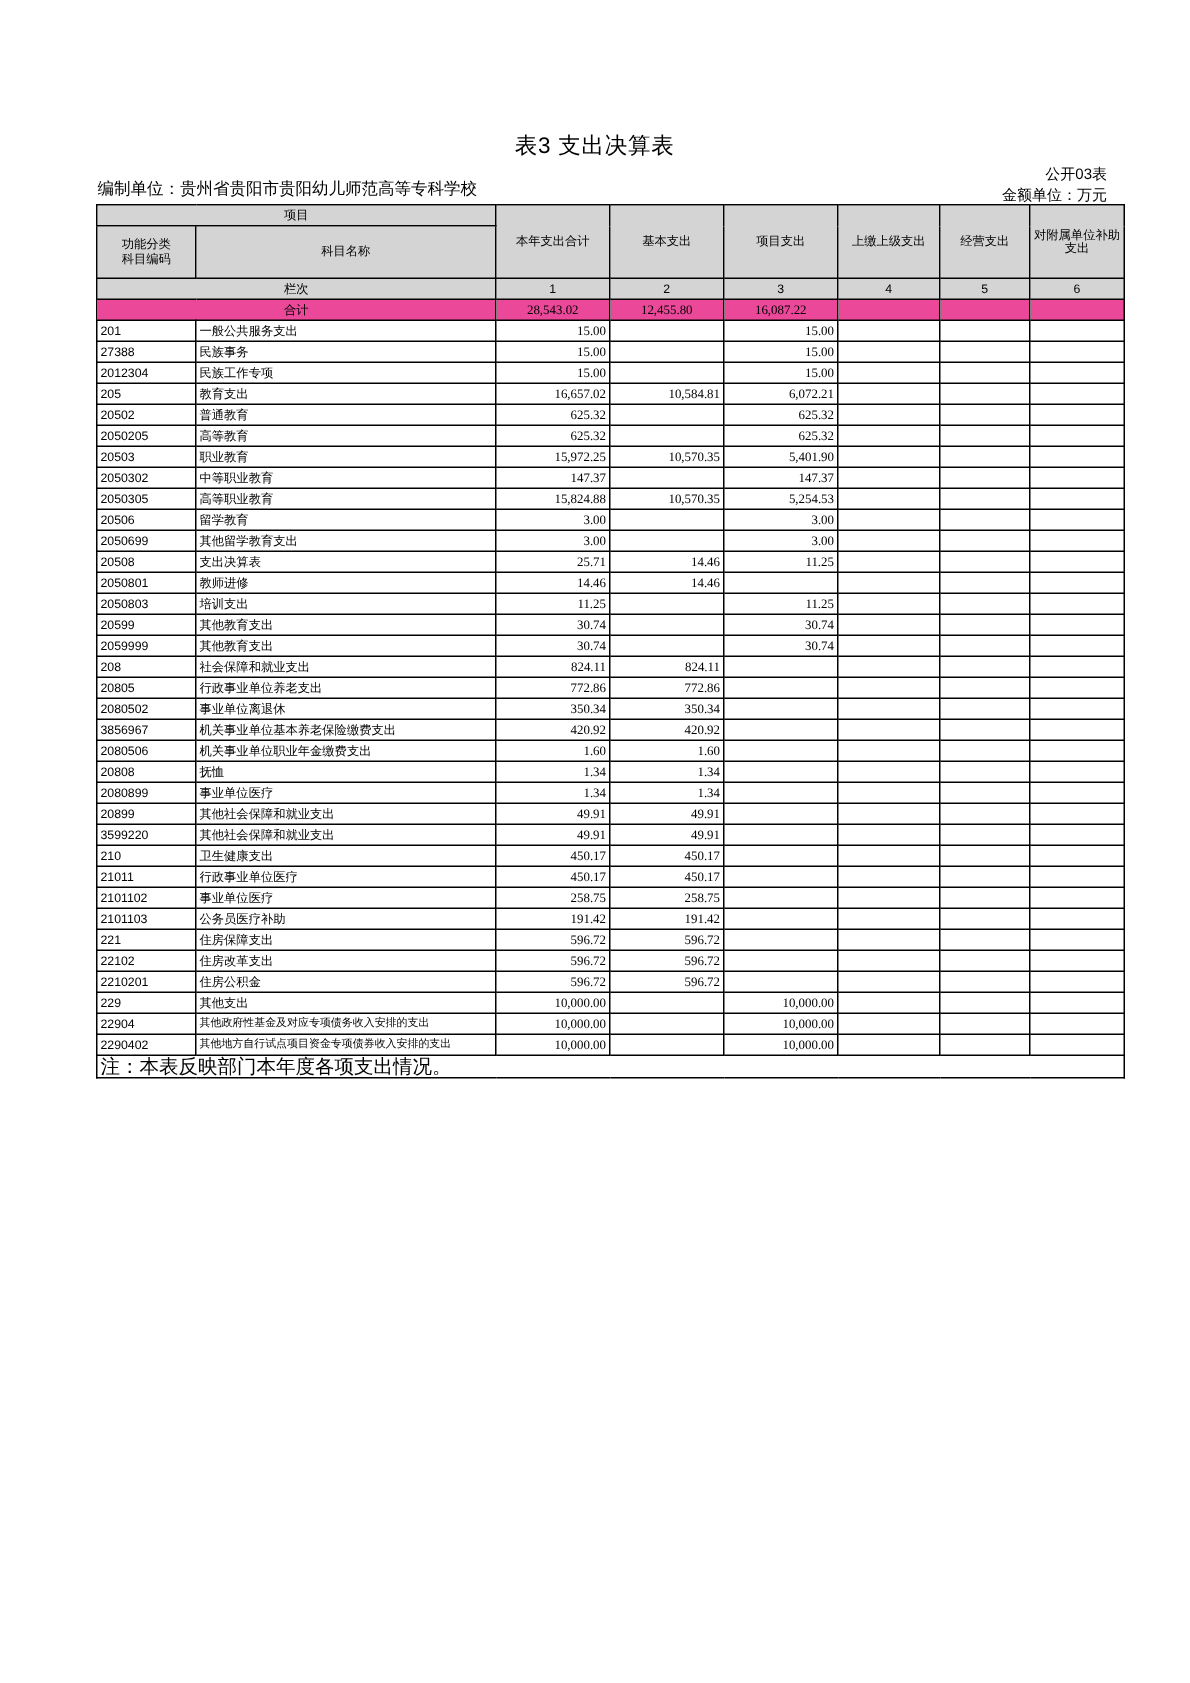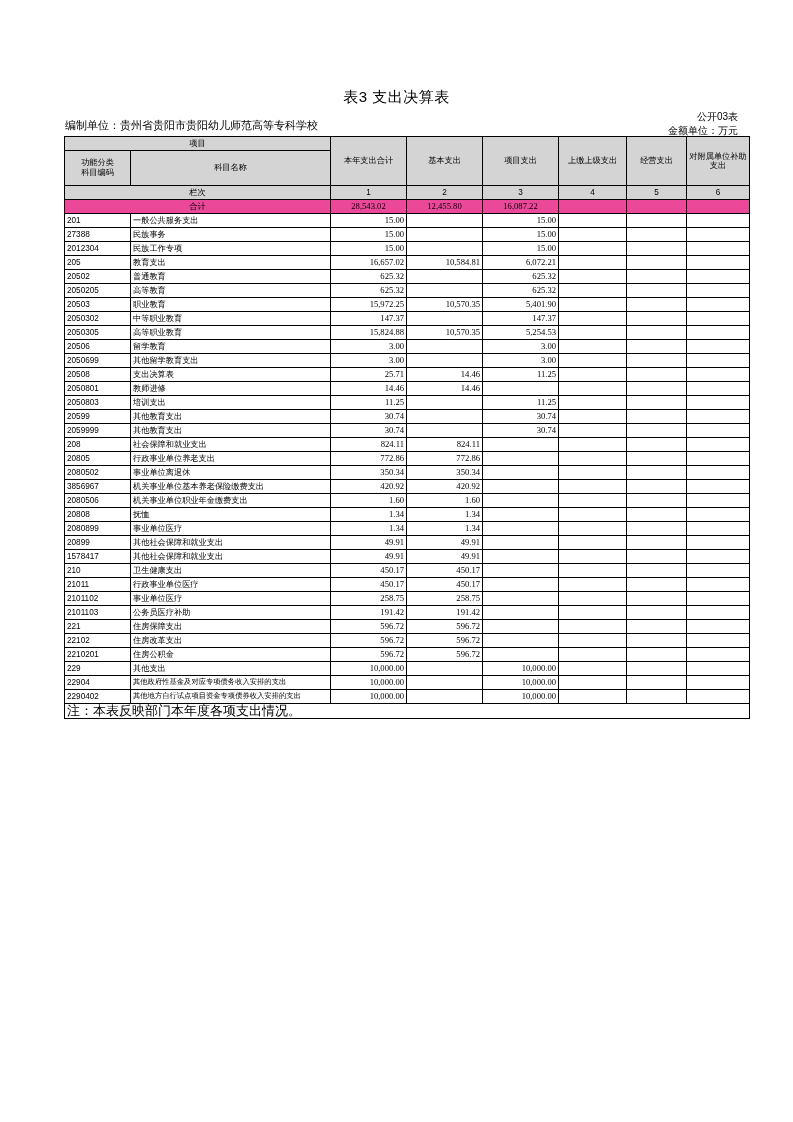--- a/index.html
+++ b/index.html
@@ -386,21 +386,21 @@
           <td class="c-code">20899</td>
           <td class="c-name lvl2">其他社会保障和就业支出</td>
           <td class="c-num">49.91</td>
           <td class="c-num">49.91</td>
           <td class="c-num"></td>
           <td class="c-num"></td>
           <td class="c-num"></td>
           <td class="c-num"></td>
         </tr>
         <tr>
-          <td class="c-code">1578417</td>
+          <td class="c-code">3599220</td>
           <td class="c-name lvl3">其他社会保障和就业支出</td>
           <td class="c-num">49.91</td>
           <td class="c-num">49.91</td>
           <td class="c-num"></td>
           <td class="c-num"></td>
           <td class="c-num"></td>
           <td class="c-num"></td>
         </tr>
         <tr>
           <td class="c-code">210</td>

